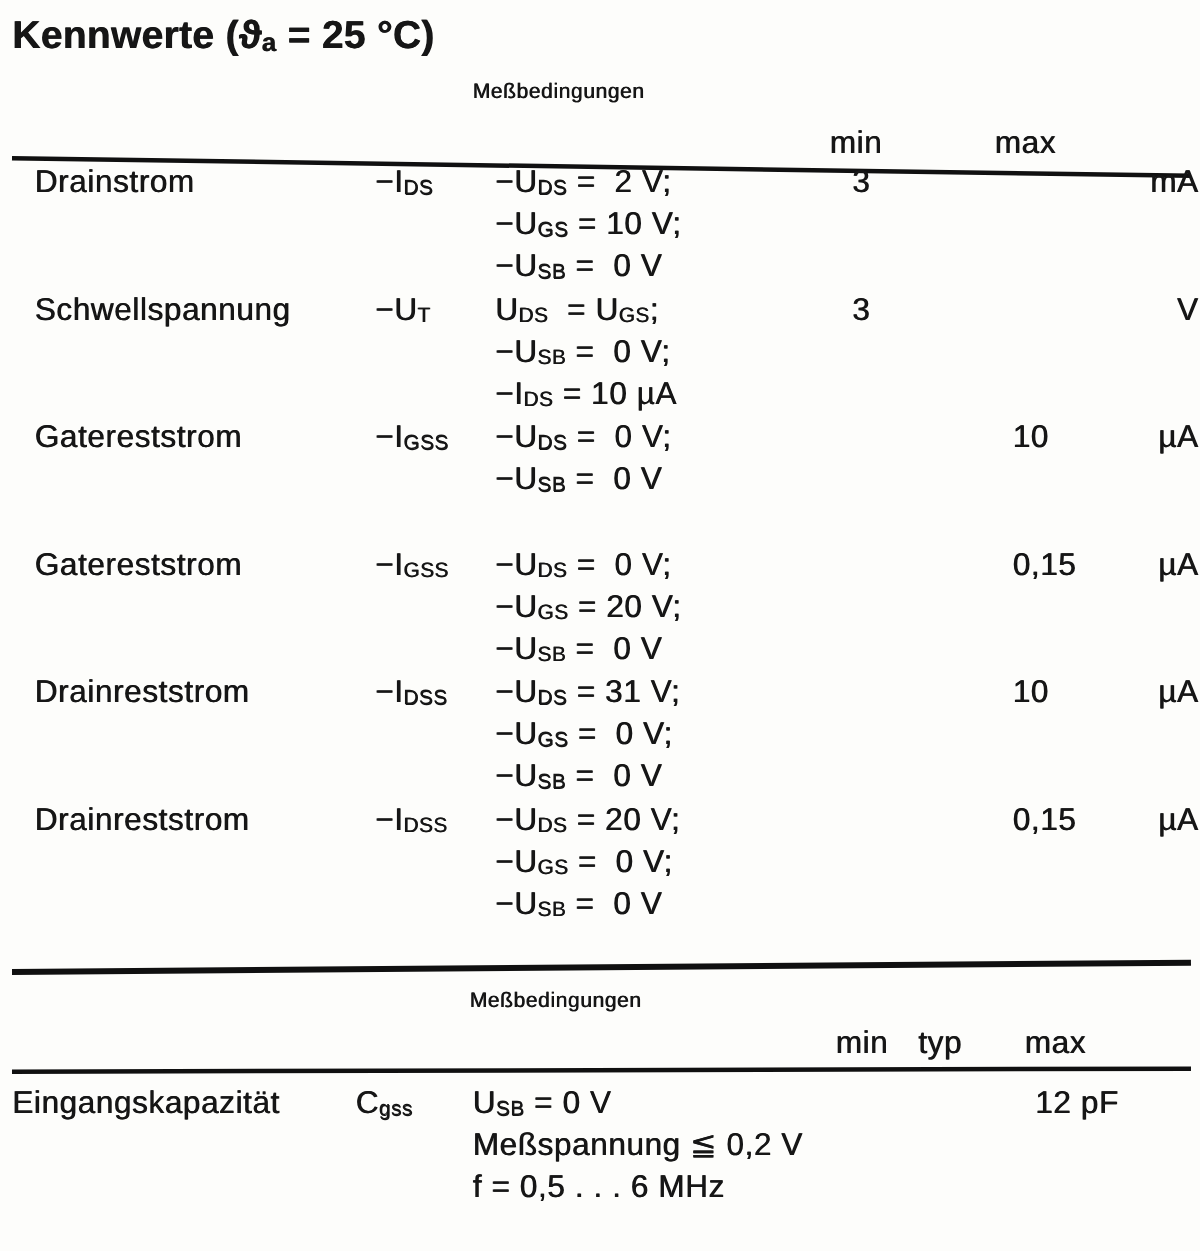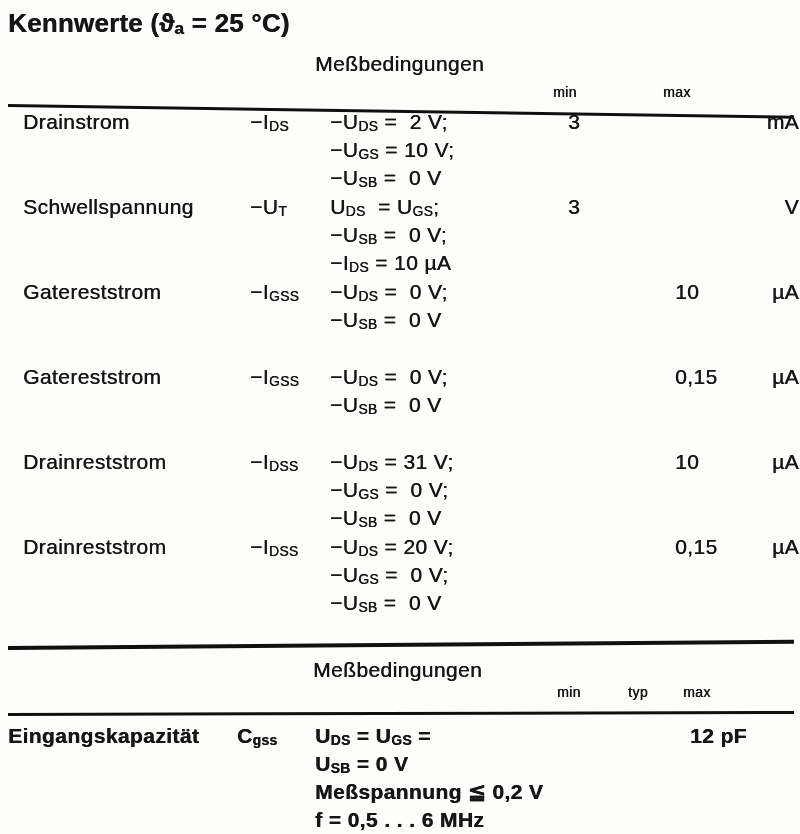--- a/index.html
+++ b/index.html
@@ -12,39 +12,39 @@
   }
   .page{
     position:relative;width:800px;height:636px;
     text-shadow:0.45px 0.2px 0 currentColor; 
     letter-spacing:0.4px;
   }
   .title{
     position:absolute;top:8px;left:8px;
     font-size:26px;font-weight:bold;letter-spacing:0.2px;
   }
-  .mess-label{position:absolute;font-size:21px;}
+  .mess-label{position:absolute;font-size:14px;}
   #t1-mess{top:52px;left:315px;}
   #t2-mess{top:658px;left:313px;}
-  .colhead{position:absolute;font-size:14px;}
+  .colhead{position:absolute;font-size:21px;}
   #t1-min-h{top:84px;left:553px;}
   #t1-max-h{top:84px;left:663px;}
   #t2-min-h{top:684px;left:557px;}
-  #t2-typ-h{top:684px;left:628px;}
+  #t2-typ-h{top:684px;left:612px;}
   #t2-max-h{top:684px;left:683px;}
   .rule{position:absolute;left:8px;width:786px;background:#101010;transform-origin:left center;}
   #rule1{top:104px;height:3px;transform:rotate(0.85deg);}
   #rule2{top:646px;height:4px;transform:rotate(-0.45deg);}
   #rule3{top:713px;height:3px;transform:rotate(-0.15deg);}
   .rows{position:absolute;left:8px;width:786px;font-size:21px;}
   #t1-rows{top:108px;margin-left:15px;}
   #t2-rows{top:722px;}
   .trow{display:grid;}
   .trow.t1{grid-template-columns:227px 80px 230px 95px 85px 1fr;min-height:85px;}
-  .trow.t2{grid-template-columns:229px 78px 240px 55px 57px 1fr;font-weight:bold;}
+  .trow.t2{grid-template-columns:229px 78px 240px 55px 57px 1fr;}
   .c-name,.c-sym{line-height:28px;white-space:pre;}
   .c-cond{white-space:pre;}
   .cline{height:28px;line-height:28px;white-space:pre;}
   .c-min,.c-typ,.c-max,.c-unit{line-height:28px;white-space:pre;}
   .t1 .c-min{padding-left:8px;}
   .t1 .c-max{padding-left:20px;}
   .t2 .c-min{padding-left:2px;}
   .t2 .c-typ{padding-left:2px;}
   .t2 .c-max{padding-left:23px;}
   .c-unit{text-align:right;padding-right:10px;}
@@ -83,21 +83,21 @@
         <div class="c-name">Gatereststrom</div>
         <div class="c-sym">−I<span class="sub">GSS</span></div>
         <div class="c-cond"><div class="cline">−U<span class="sub">DS</span> = &nbsp;0 V;</div><div class="cline">−U<span class="sub">SB</span> = &nbsp;0 V</div></div>
         <div class="c-min"></div>
         <div class="c-max">10</div>
         <div class="c-unit">µA</div>
       </div>
       <div class="trow t1">
         <div class="c-name">Gatereststrom</div>
         <div class="c-sym">−I<span class="sub">GSS</span></div>
-        <div class="c-cond"><div class="cline">−U<span class="sub">DS</span> = &nbsp;0 V;</div><div class="cline">−U<span class="sub">SB</span> = &nbsp;0 V</div></div>
+        <div class="c-cond"><div class="cline">−U<span class="sub">DS</span> = &nbsp;0 V;</div><div class="cline">−U<span class="sub">GS</span> = 20 V;</div><div class="cline">−U<span class="sub">SB</span> = &nbsp;0 V</div></div>
         <div class="c-min"></div>
         <div class="c-max">0,15</div>
         <div class="c-unit">µA</div>
       </div>
       <div class="trow t1">
         <div class="c-name">Drainreststrom</div>
         <div class="c-sym">−I<span class="sub">DSS</span></div>
         <div class="c-cond"><div class="cline">−U<span class="sub">DS</span> = 31 V;</div><div class="cline">−U<span class="sub">GS</span> = &nbsp;0 V;</div><div class="cline">−U<span class="sub">SB</span> = &nbsp;0 V</div></div>
         <div class="c-min"></div>
         <div class="c-max">10</div>
@@ -117,21 +117,21 @@
   <div class="mess-label" id="t2-mess">Meßbedingungen</div>
   <div class="colhead" id="t2-min-h">min</div>
   <div class="colhead" id="t2-typ-h">typ</div>
   <div class="colhead" id="t2-max-h">max</div>
   <div class="rule" id="rule3"></div>
 
   <div class="rows" id="t2-rows">
       <div class="trow t2">
         <div class="c-name">Eingangskapazität</div>
         <div class="c-sym">C<span class="sub">gss</span></div>
-        <div class="c-cond"><div class="cline">U<span class="sub">DS</span> = U<span class="sub">GS</span> =</div><div class="cline">U<span class="sub">SB</span> = 0 V</div><div class="cline">Meßspannung ≦ 0,2 V</div><div class="cline">f = 0,5 . . . 6 MHz</div></div>
+        <div class="c-cond"><div class="cline">U<span class="sub">SB</span> = 0 V</div><div class="cline">Meßspannung ≦ 0,2 V</div><div class="cline">f = 0,5 . . . 6 MHz</div></div>
         <div class="c-min"></div>
         <div class="c-typ"></div>
         <div class="c-max">12 pF</div>
         <div class="c-unit"></div>
       </div>
     </div>
 
 </div>
 
 </body></html>

